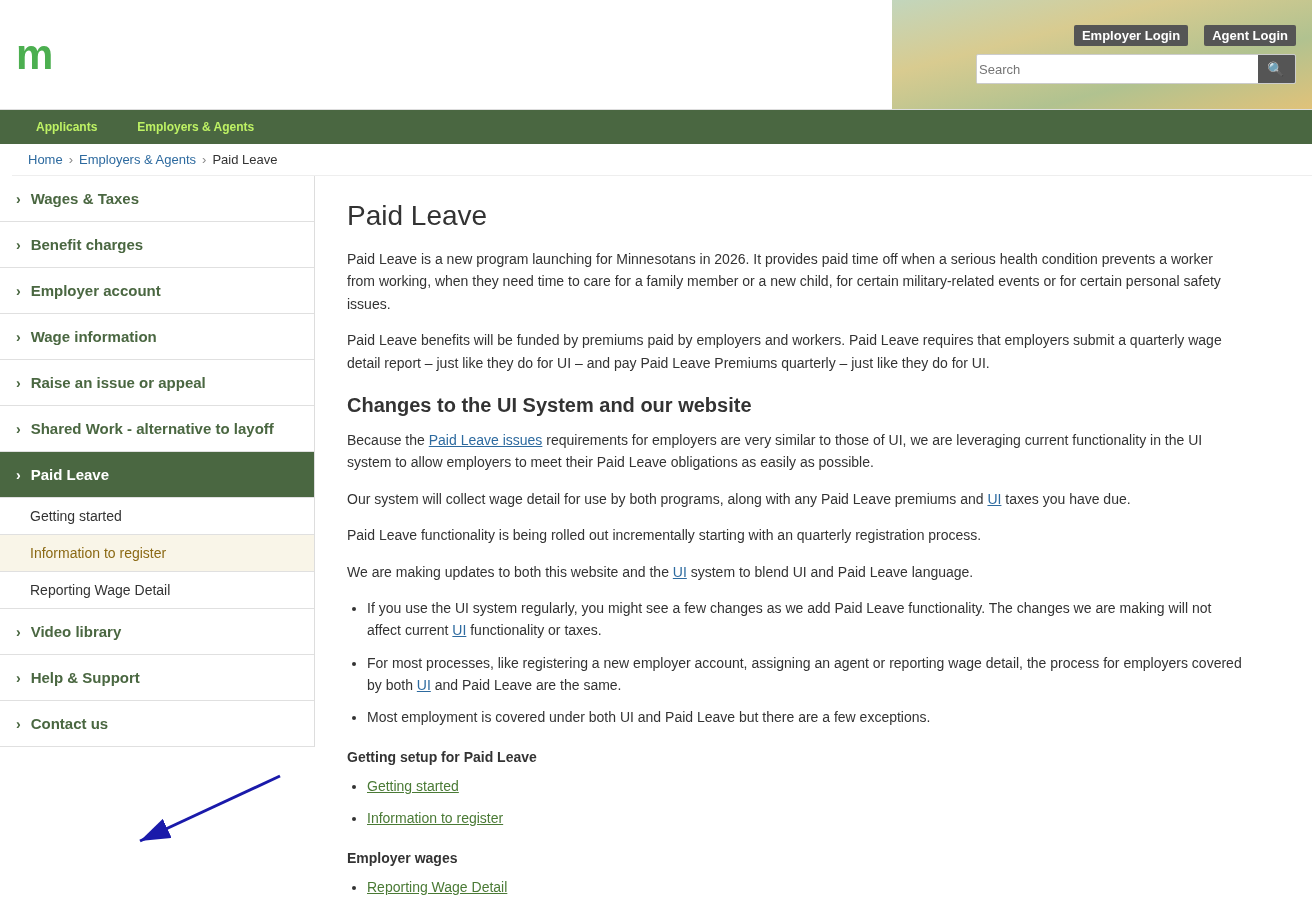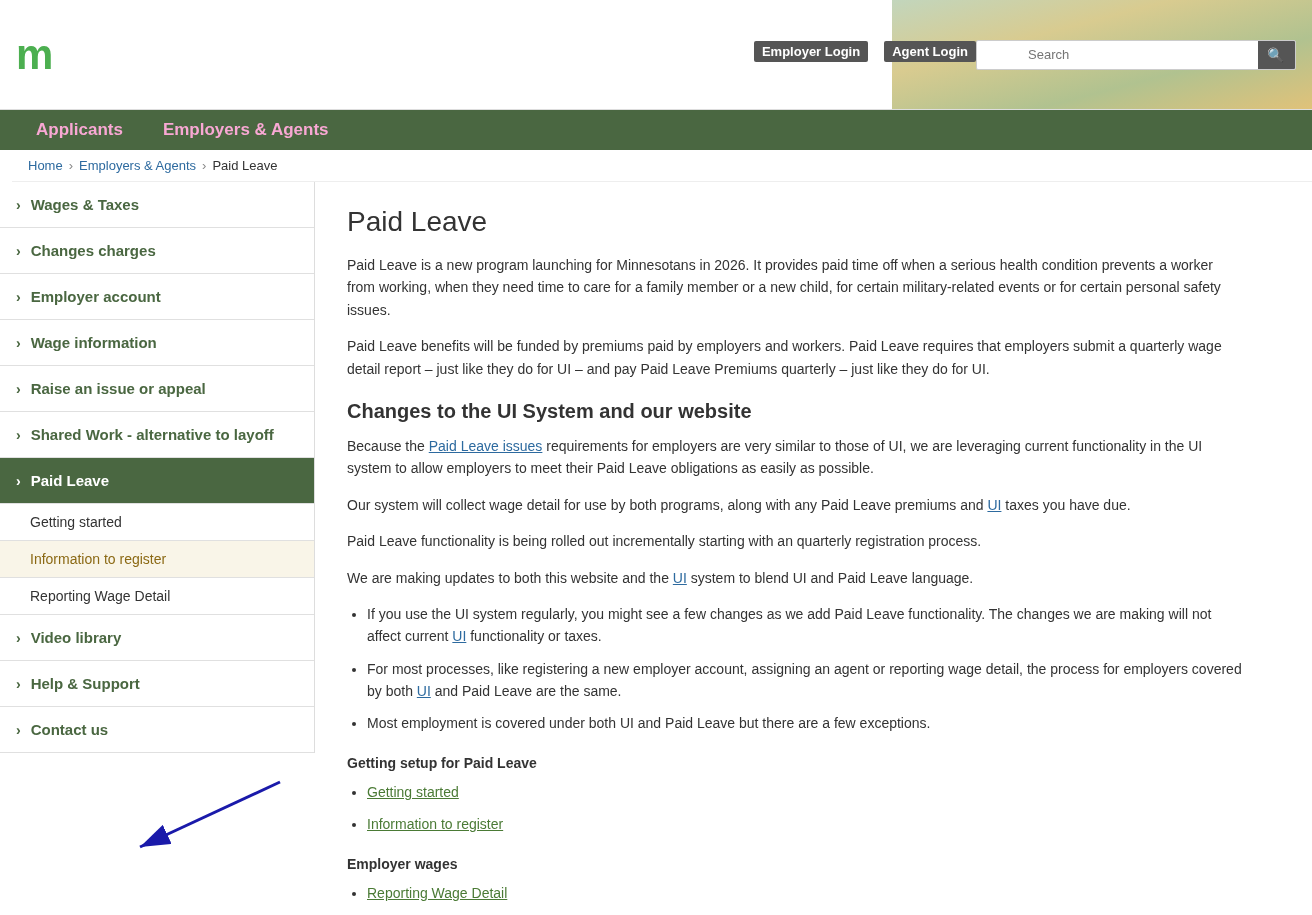--- a/index.html
+++ b/index.html
@@ -51,20 +51,21 @@
       text-transform: uppercase;
     }
     .logo-text .program-name {
       font-size: 12px;
       color: #2d5fa0;
       letter-spacing: 1.5px;
       text-transform: uppercase;
     }
     .header-right {
       display: flex;
+      flex-direction: column;
       align-items: flex-end;
       z-index: 1;
     }
     .header-links {
       display: flex;
       gap: 16px;
       margin-bottom: 8px;
     }
     .header-links a {
       color: #fff;
@@ -81,44 +82,43 @@
       background: #fff;
       border: 1px solid #ccc;
       border-radius: 2px;
       overflow: hidden;
       width: 320px;
     }
     .search-bar input {
       flex: 1;
       border: none;
       outline: none;
-      padding: 6px 8px;
+      padding: 6px 2px;
       font-size: 13px;
       color: #999;
-      margin-left: 43px;
     }
     .search-bar button {
       background: #555;
       border: none;
       padding: 6px 10px;
       cursor: pointer;
       color: #fff;
       font-size: 14px;
     }
 
     
     #nav-bar {
       background: #4a6741;
       display: flex;
       padding: 0 16px;
     }
     .nav-item {
-      color: #f9a8d4;
+      color: #bef264;
       padding: 10px 20px;
-      font-size: 17px;
+      font-size: 12px;
       font-weight: bold;
       cursor: pointer;
       text-decoration: none;
     }
 
     
     #breadcrumb {
       padding: 8px 16px;
       font-size: 13px;
       color: #555;
@@ -273,21 +273,21 @@
 
   <div id="sidebar-wrapper">
     <div id="sidebar">
 
       <div class="sidebar-item">
         <span class="chevron">›</span>
         <span>Wages &amp; Taxes</span>
       </div>
       <div class="sidebar-item">
         <span class="chevron">›</span>
-        <span>Changes charges</span>
+        <span>Benefit charges</span>
       </div>
       <div class="sidebar-item">
         <span class="chevron">›</span>
         <span>Employer account</span>
       </div>
       <div class="sidebar-item">
         <span class="chevron">›</span>
         <span>Wage information</span>
       </div>
       <div class="sidebar-item">

